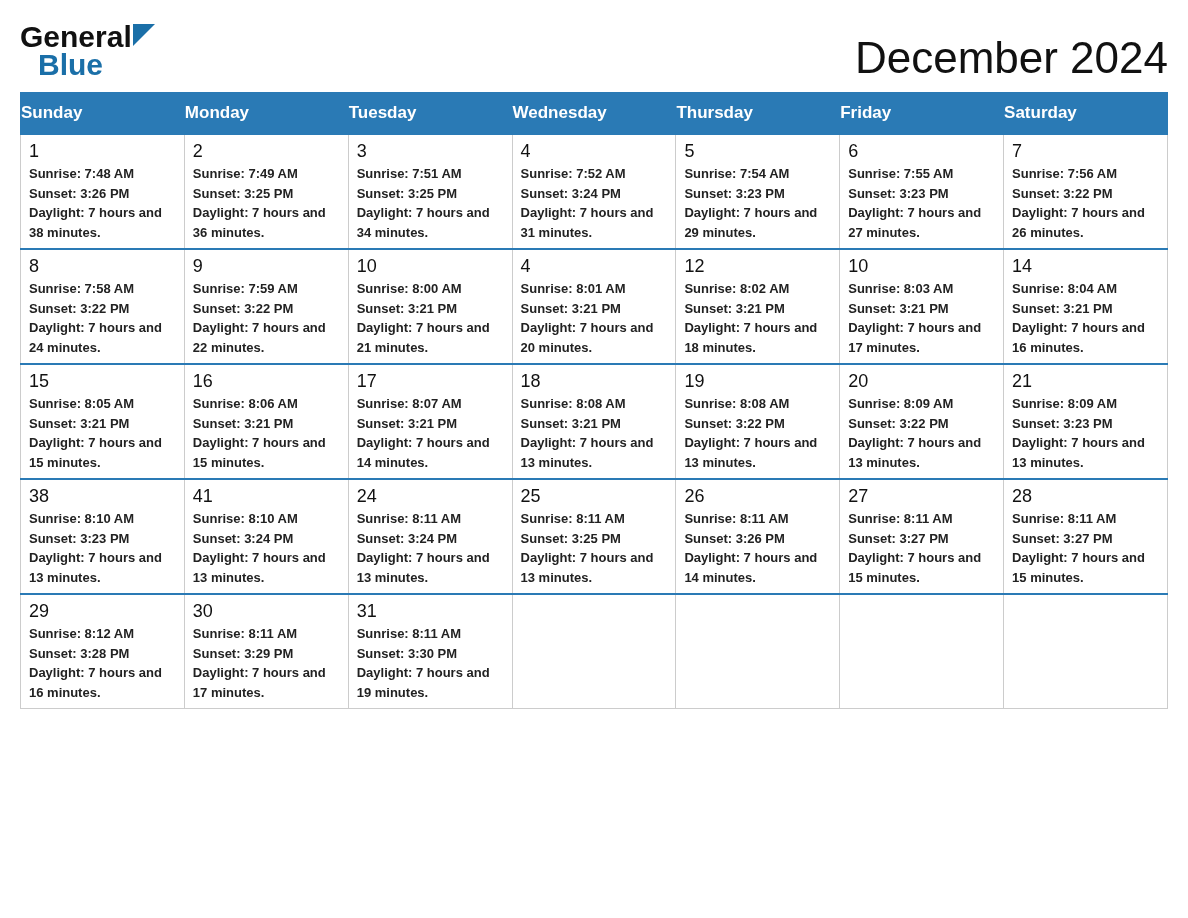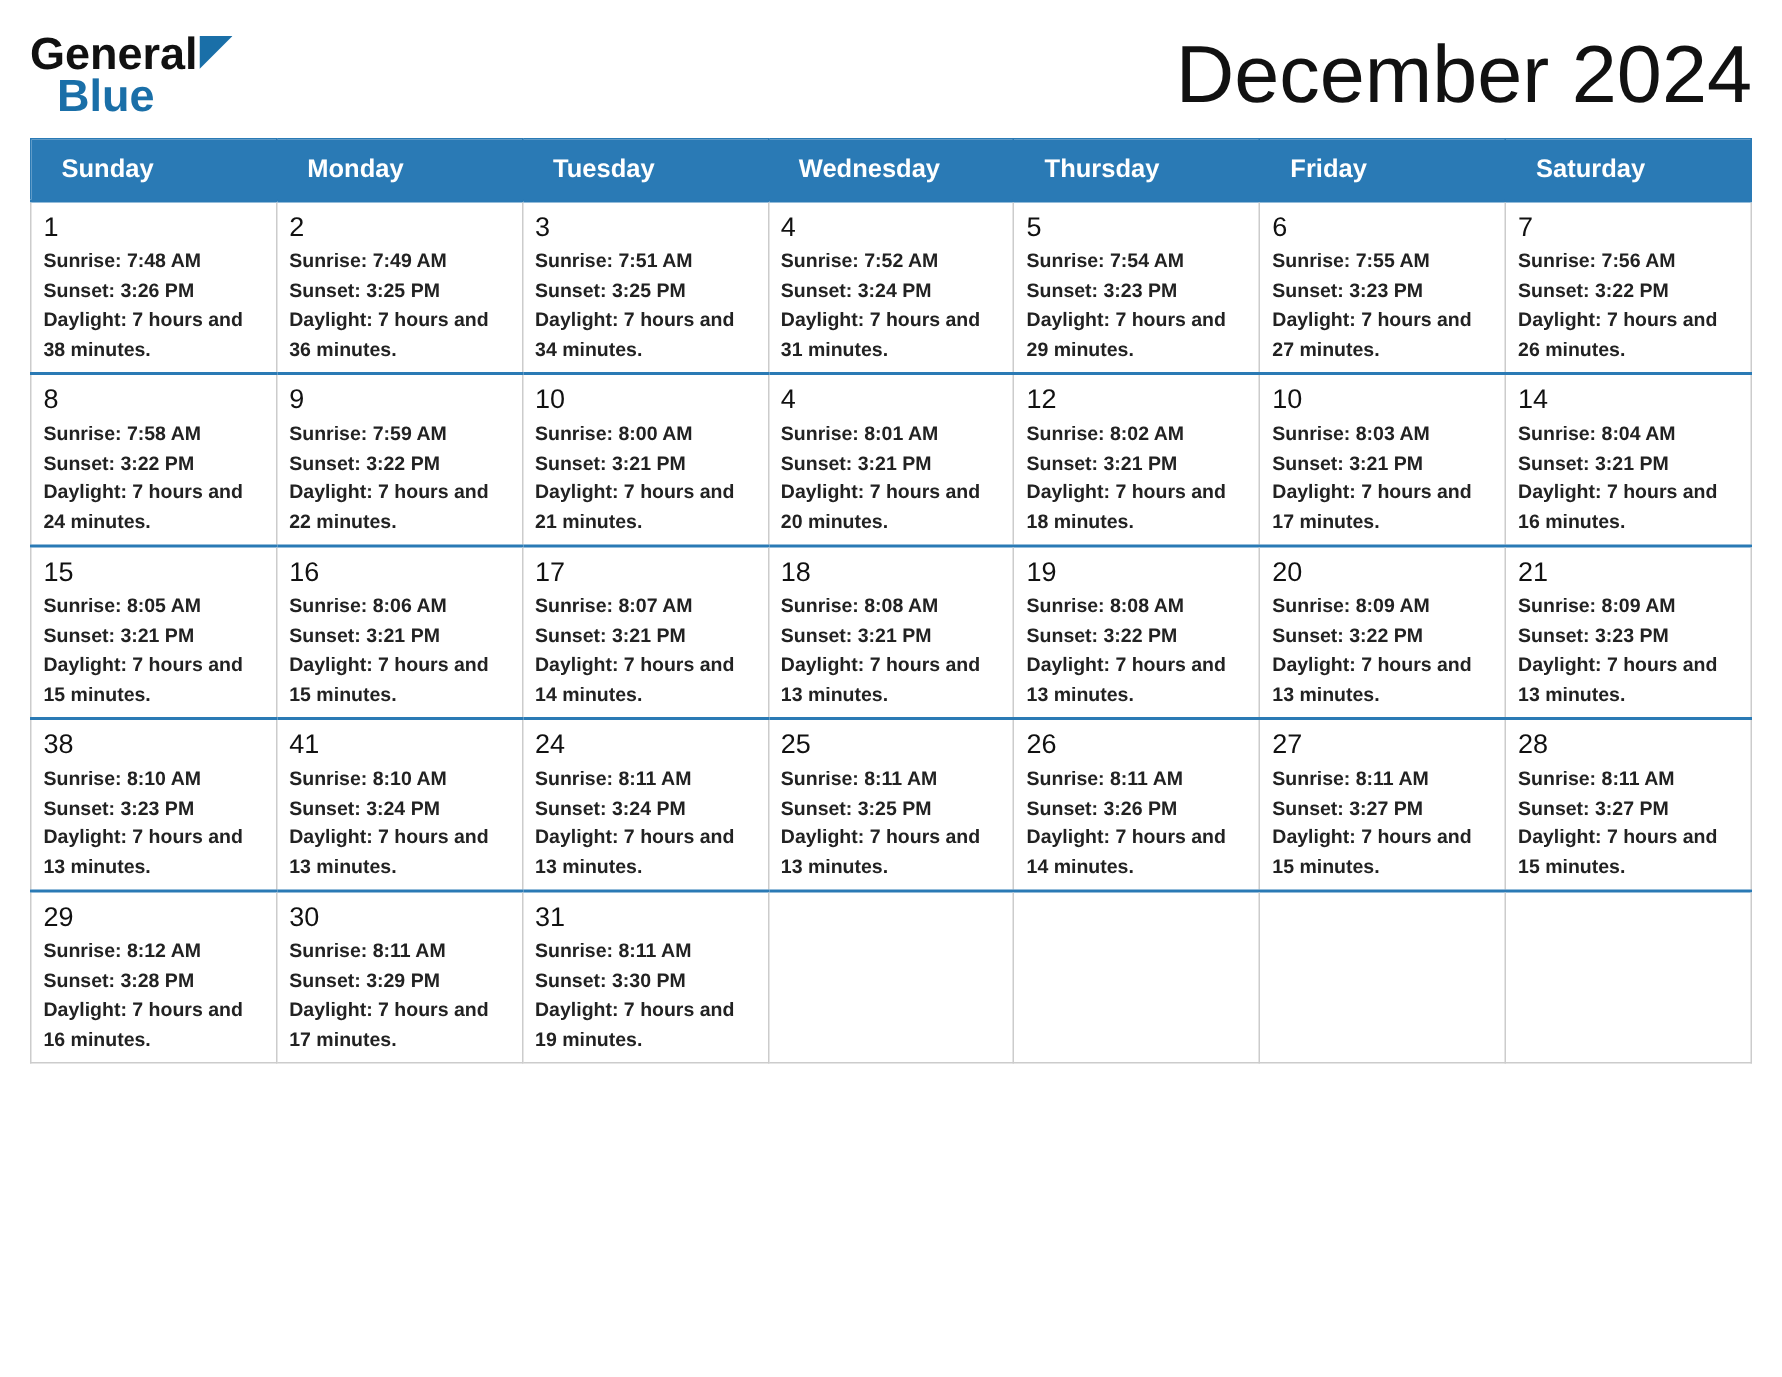--- a/index.html
+++ b/index.html
@@ -6,53 +6,53 @@
     body {
       font-family: Arial, sans-serif;
       background: #fff;
       padding: 20px;
       width: 1188px;
       min-height: 918px;
     }
     .header {
       display: flex;
       justify-content: space-between;
-      align-items: center;
+      align-items: flex-end;
       margin-bottom: 10px;
     }
     .logo {
       display: flex;
       flex-direction: column;
       align-items: flex-start;
     }
     .title-section {
       text-align: right;
     }
     .month-title {
-      font-size: 54px;
+      font-size: 44px;
       font-weight: normal;
       color: #111;
       line-height: 1.1;
     }
     .location-title {
       font-size: 22px;
       color: #444;
       margin-top: 4px;
     }
     table {
       width: 100%;
       border-collapse: collapse;
       margin-top: 10px;
     }
     th {
       background-color: #2a7ab5;
       color: #fff;
       font-size: 17px;
       font-weight: bold;
-      padding: 10px 20px;
+      padding: 10px 0;
       text-align: left;
       border: 1px solid #2a7ab5;
     }
     td {
       vertical-align: top;
       padding: 6px 8px;
       border: 1px solid #ccc;
       font-size: 13.5px;
       color: #222;
       width: 14.28%;

